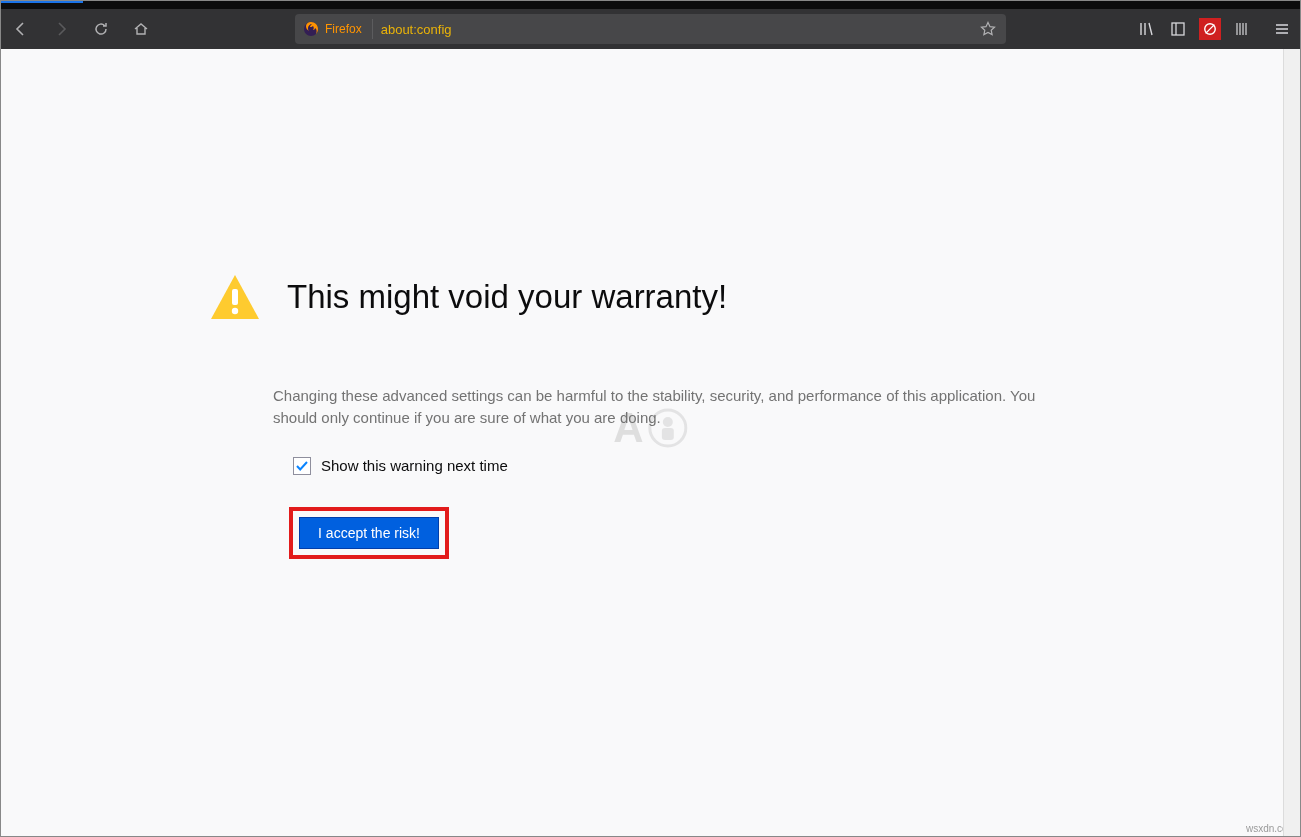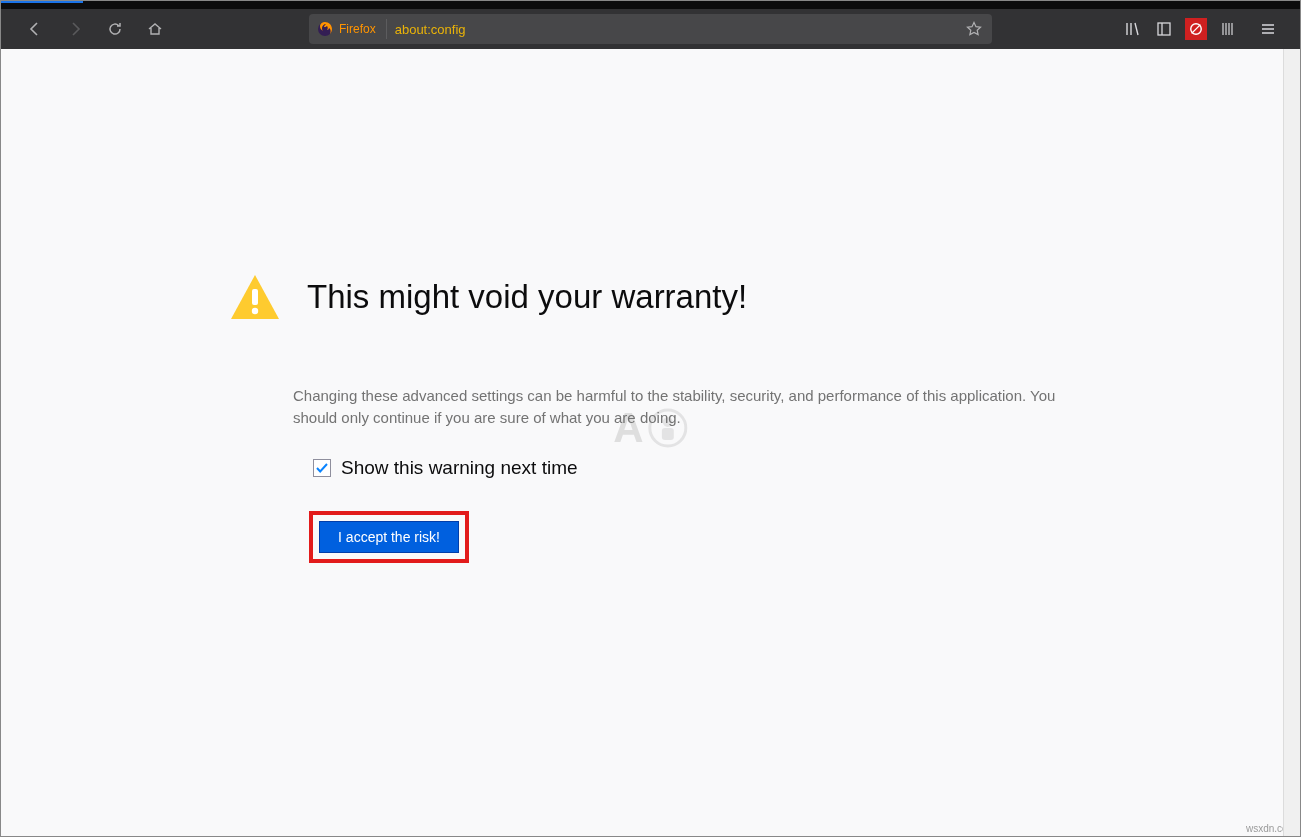--- a/index.html
+++ b/index.html
@@ -1,41 +1,41 @@
 <!DOCTYPE html>
 <html><head>
 <meta charset="utf-8">
 <style>
   * { box-sizing: border-box; margin: 0; padding: 0; }
   html, body { width: 1301px; height: 837px; font-family: "Segoe UI", Arial, sans-serif; }
   .frame { width: 1301px; height: 837px; background: #fff; border: 1px solid #888; display: flex; flex-direction: column; position: relative; }
   .tabbar { height: 8px; background: #0c0c0d; position: relative; }
   .tab-active-hint { position: absolute; left: 0; top: 0; width: 82px; height: 2px; background: #1a73e8; }
-  .toolbar { height: 40px; background: #323234; display: flex; align-items: center; padding: 0 18px; gap: 8px; }
+  .toolbar { height: 40px; background: #323234; display: flex; align-items: center; padding: 0 4px; gap: 8px; }
   .nav-btn { width: 32px; height: 32px; display: flex; align-items: center; justify-content: center; color: #b1b1b3; border-radius: 4px; }
   .nav-btn.disabled { color: #5a5a5c; }
   .urlbox { flex: 1; height: 30px; background: #474749; border-radius: 4px; margin: 0 8px 0 130px; display: flex; align-items: center; padding: 0 8px; gap: 8px; }
   .identity { display: flex; align-items: center; gap: 6px; border-right: 1px solid #5c5c5e; padding-right: 10px; height: 20px; }
   .ff-icon { width: 16px; height: 16px; }
   .identity-label { color: #ff9400; font-size: 12px; }
   .url-text { color: #eab308; font-size: 13px; flex: 1; }
   .star { color: #b1b1b3; width: 20px; height: 20px; display: flex; align-items: center; justify-content: center; }
   .right-icons { display: flex; align-items: center; gap: 4px; padding-left: 110px; }
   .tb-icon { width: 28px; height: 28px; display: flex; align-items: center; justify-content: center; color: #d7d7db; }
   .noscript { width: 22px; height: 22px; background: #cf2020; display: flex; align-items: center; justify-content: center; }
   .noscript svg { color: #fff; }
   .content { flex: 1; background: #f9f9fa; position: relative; overflow: hidden; }
-  .warn-container { position: absolute; left: 228px; top: 224px; width: 870px; }
+  .warn-container { position: absolute; left: 208px; top: 224px; width: 870px; }
   .title-row { display: flex; align-items: center; gap: 26px; }
   .title-text { font-size: 33px; font-weight: 300; color: #0c0c0d; }
   .desc { margin-left: 64px; margin-top: 64px; font-size: 15px; color: #737373; line-height: 1.45; max-width: 790px; }
   .check-row { margin-left: 84px; margin-top: 28px; display: flex; align-items: center; gap: 10px; }
   .cbox { width: 18px; height: 18px; border: 1px solid #8f8f9d; background: #fff; display: flex; align-items: center; justify-content: center; }
   .cbox svg { color: #0a84ff; }
-  .check-label { font-size: 19px; color: #0c0c0d; }
+  .check-label { font-size: 15px; color: #0c0c0d; }
   .btn-wrap { margin-left: 80px; margin-top: 32px; display: inline-block; border: 4px solid #e21b1b; padding: 6px; }
   .accept-btn { background: #0060df; color: #fff; font-size: 14px; border: 1px solid #003eaa; padding: 7px 18px; min-width: 140px; cursor: default; text-align: right; }
   .watermark { position: absolute; left: 50%; top: 355px; transform: translateX(-50%); font-size: 42px; font-weight: 700; color: #8f8f8f; opacity: 0.25; letter-spacing: 2px; pointer-events: none; user-select: none; display:flex; align-items:center; gap:2px;}
   .watermark .wm-icon { width:40px; height:40px; opacity:0.8; }
   .attrib { position: absolute; right: 4px; bottom: 2px; font-size: 10px; color: #9a9a9a; }
   .scrollbar { position: absolute; right: 0; top: 48px; bottom: 0; width: 17px; background: #f0f0f0; border-left: 1px solid #dcdcdc; }
 </style>
 </head>
 <body>
 <div class="frame">

